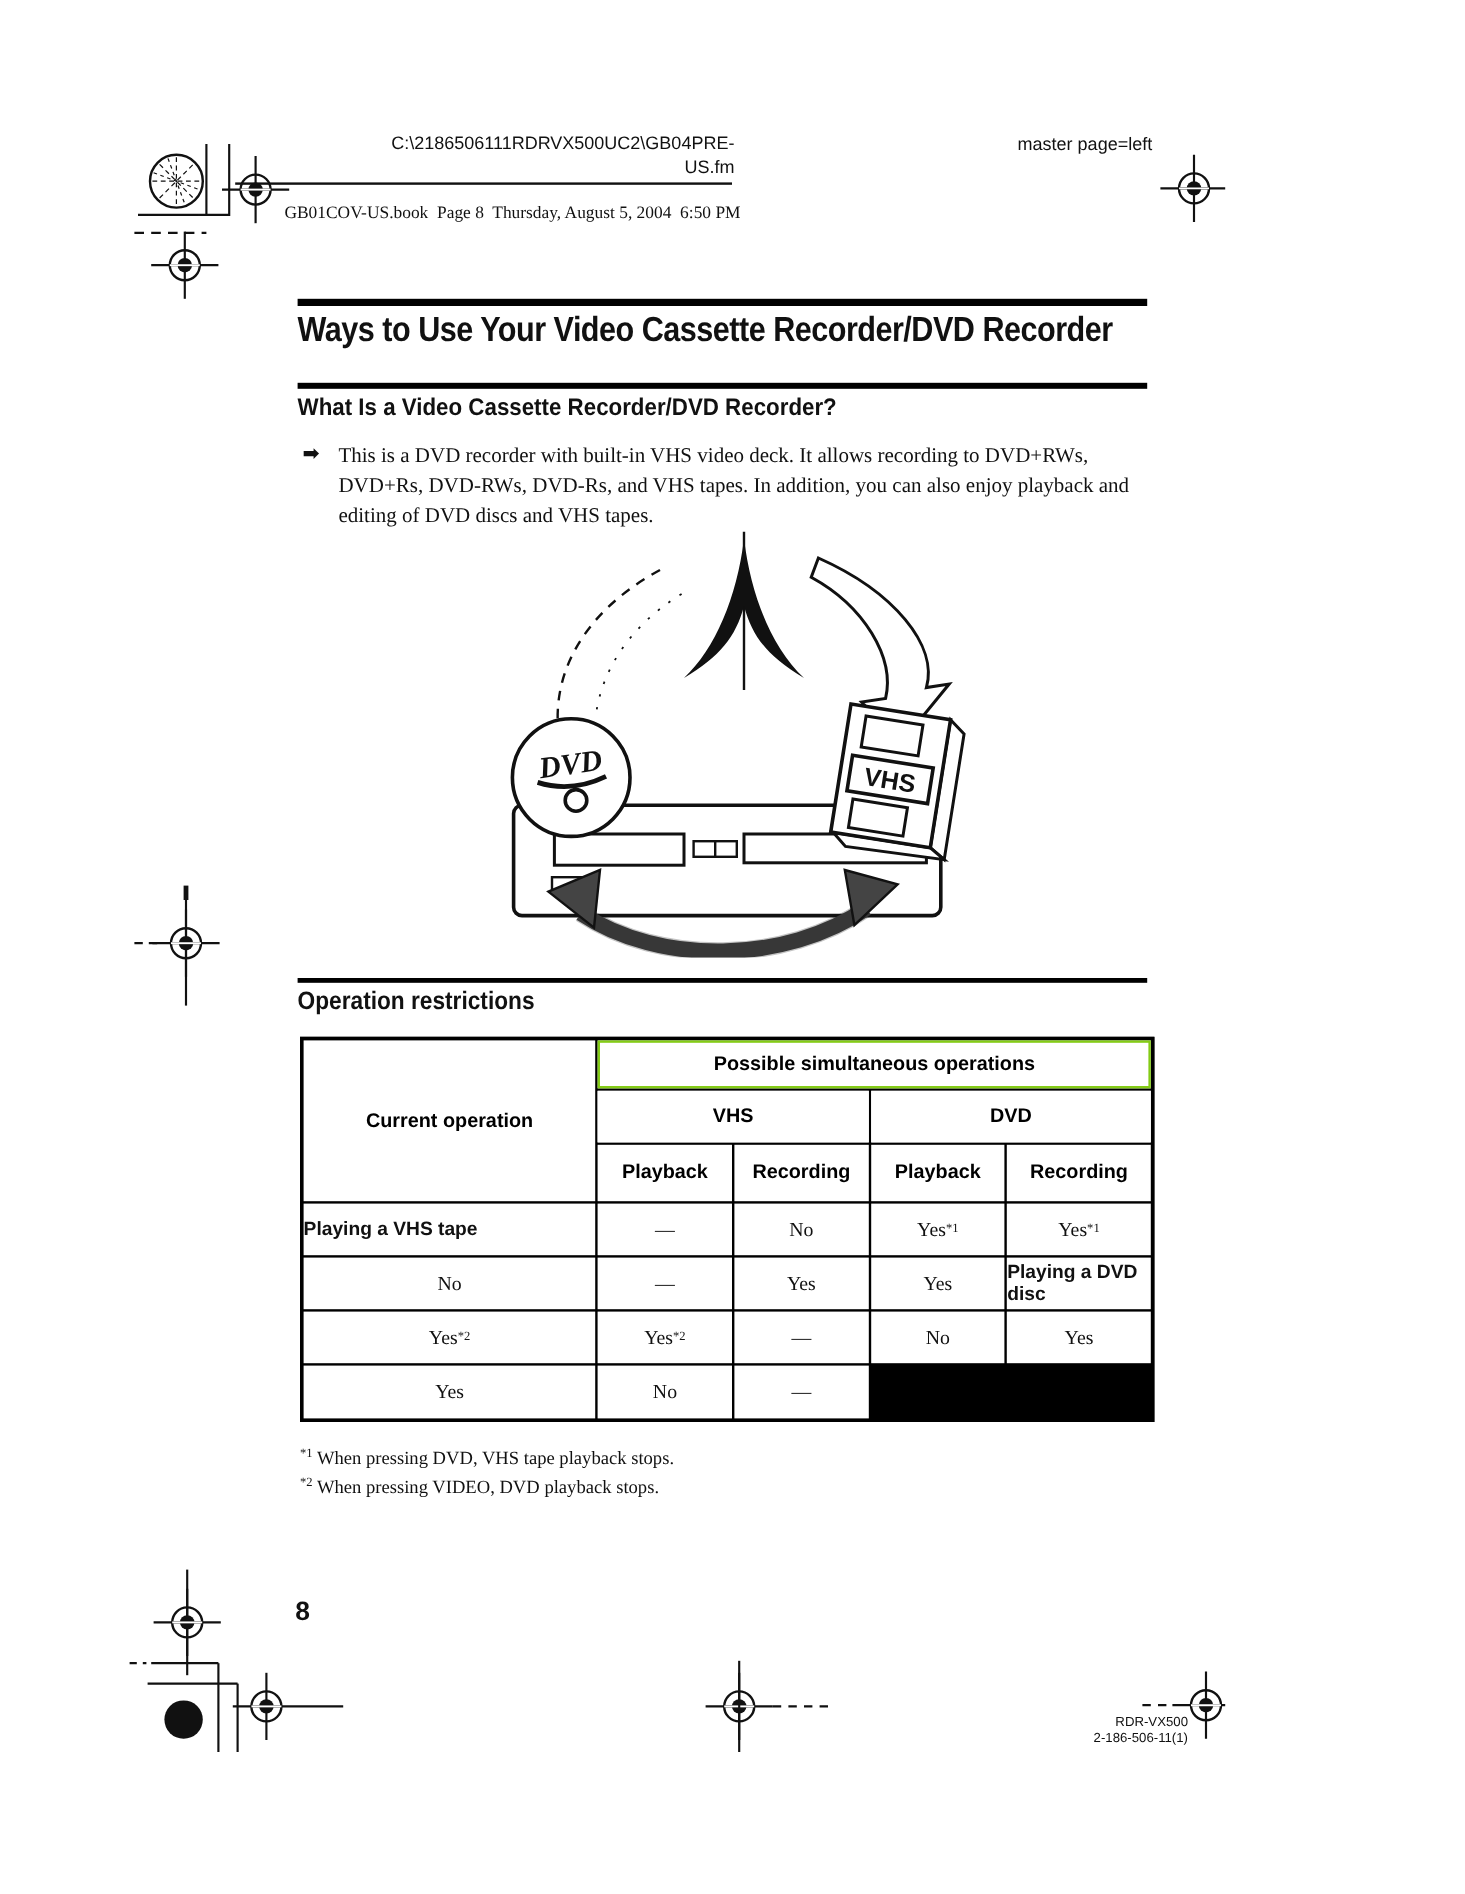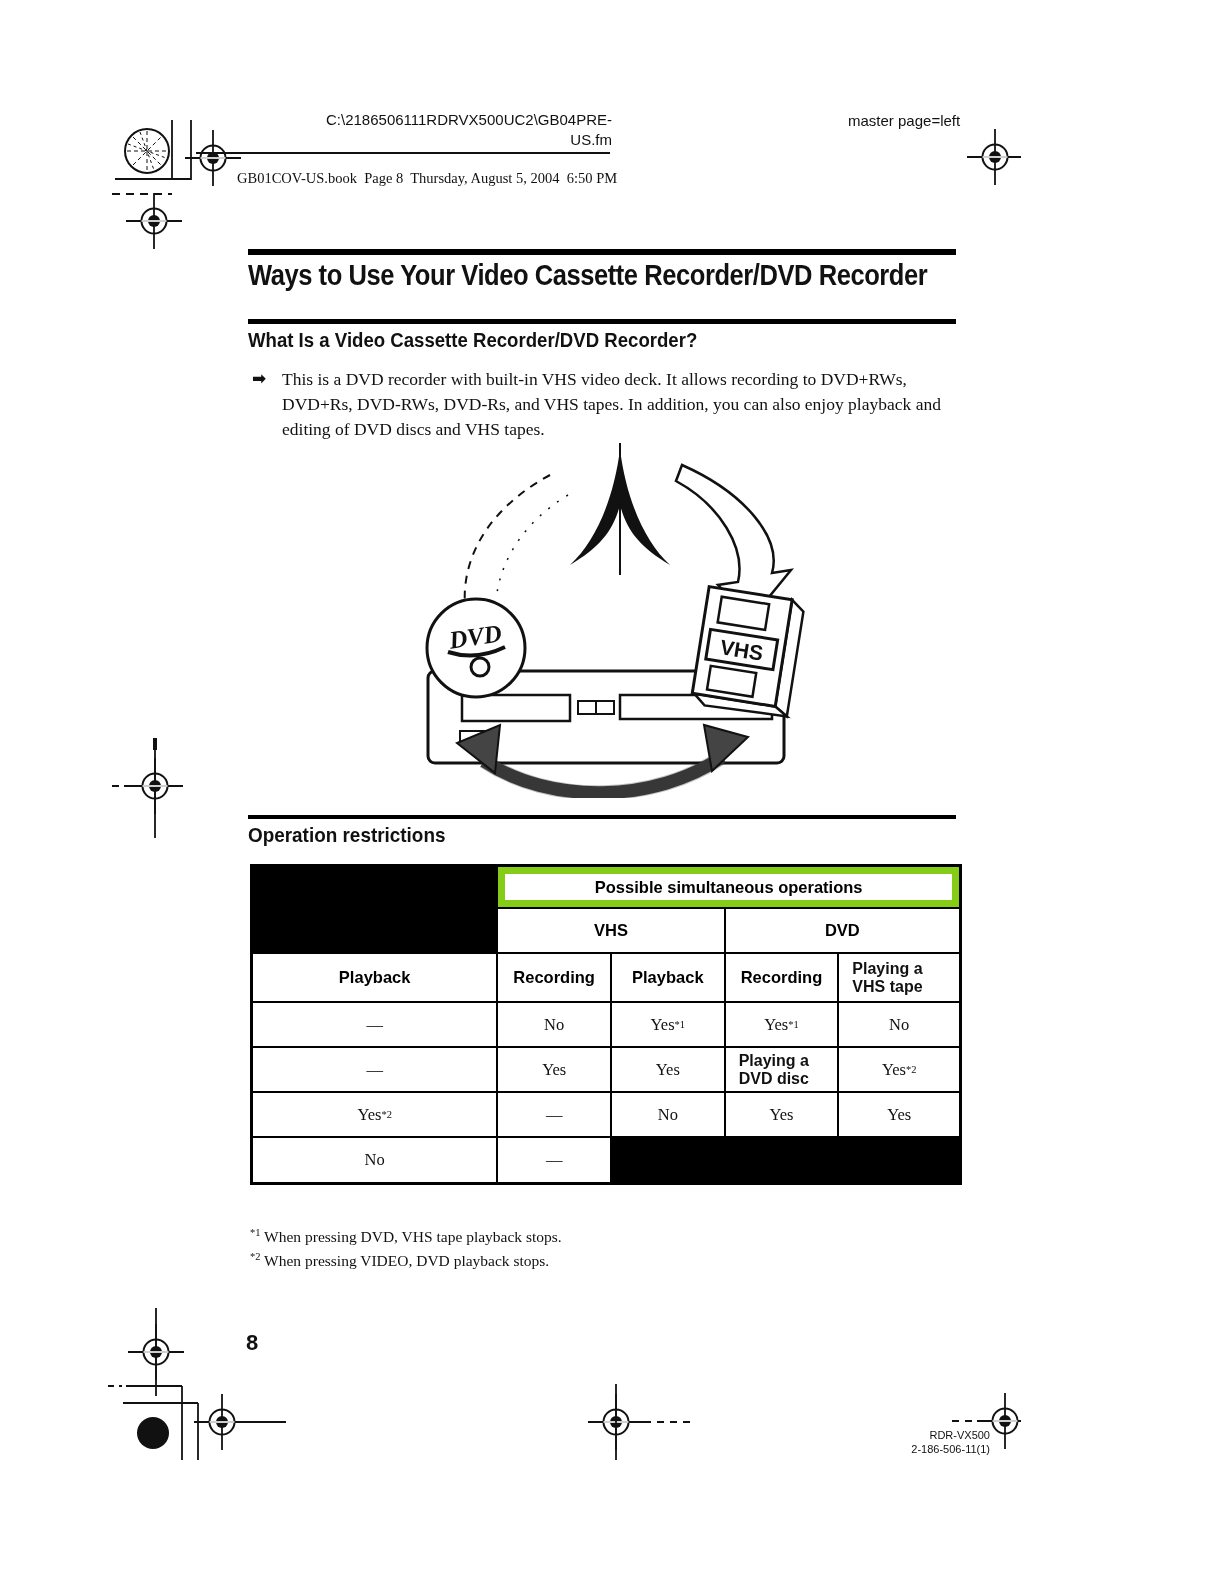--- a/index.html
+++ b/index.html
@@ -39,29 +39,29 @@
       repeating-linear-gradient(-45deg, rgba(0,0,0,.75) 0 1px, transparent 1px 2px),
       repeating-linear-gradient(0deg, rgba(255,255,255,.12) 0 1px, transparent 1px 2px);}
   .tex-light{background-color:#cfcfcf;
     background-image:
       repeating-linear-gradient(45deg, rgba(0,0,0,.4) 0 1px, transparent 1px 3px),
       repeating-linear-gradient(-45deg, rgba(0,0,0,.3) 0 1px, transparent 1px 4px),
       repeating-linear-gradient(90deg, rgba(255,255,255,.45) 0 1px, transparent 1px 2px);}
   .halo{text-shadow:-1px -1px 0 #fff,1px -1px 0 #fff,-1px 1px 0 #fff,1px 1px 0 #fff,0 0 2px #fff;}
   .t-head{font-family:"Liberation Sans",sans-serif;font-weight:bold;font-size:16.5px;color:#000;}
   .cell-current{grid-row:1/4;grid-column:1;}
-  .cell-group{grid-column:2/6;border:7px solid #84cc16;text-align:center;}
+  .cell-group{grid-column:2/6;border:2px solid #84cc16;text-align:center;}
   .cell-vhs{grid-column:2/4;border:3px solid #fff;}
   .cell-dvd{grid-column:4/6;border:3px solid #fff;}
   .t-label{font-family:"Liberation Sans",sans-serif;font-weight:bold;font-size:16px;
-           justify-content:flex-start !important;padding-left:13px;}
+           justify-content:flex-start !important;}
   .t-val{font-size:16.5px;}
   .t-val sup, .foot sup{font-size:10.5px;}
   
-  .footnotes{left:250px;top:1204px;font-size:15.5px;line-height:1.55;margin-top:21px;}
+  .footnotes{left:250px;top:1204px;font-size:15.5px;line-height:1.55;}
   .page-num{left:246px;top:1330px;font-family:"Liberation Sans",sans-serif;
             font-weight:bold;font-size:22px;}
   .footer-right{left:700px;top:1429px;width:290px;text-align:right;
                 font-family:"Liberation Sans",sans-serif;font-size:11px;line-height:1.25;}
   svg{display:block;}
 </style>
 </head>
 <body>
 
 <div class="page">
@@ -222,20 +222,21 @@
       <path d="M84,318 C150,362 255,360 322,314" stroke="#111" stroke-width="15" fill="none" opacity="0.25"></path>
       <path d="M95,330 L57,300 L100,282 Z" fill="#444" stroke="#111" stroke-width="2"></path>
       <path d="M312,328 L348,294 L304,282 Z" fill="#444" stroke="#111" stroke-width="2"></path>
     </g>
   </svg>
 
   <div class="abs rule rule3"></div>
   <div class="abs h3">Operation restrictions</div>
 
   <div class="abs op-table" id="op-table">
+    <div class="cell-current tex-dark t-head halo">Current operation</div>
     <div class="cell-group tex-light t-head halo">Possible simultaneous operations</div>
     <div class="cell-vhs tex-light t-head halo">VHS</div>
     <div class="cell-dvd tex-light t-head halo">DVD</div>
     <div class="t-head">Playback</div>
     <div class="t-head">Recording</div>
     <div class="t-head">Playback</div>
     <div class="t-head">Recording</div>
 
   <div class="t-label">Playing a VHS tape</div>
       <div class="t-val">—</div>

